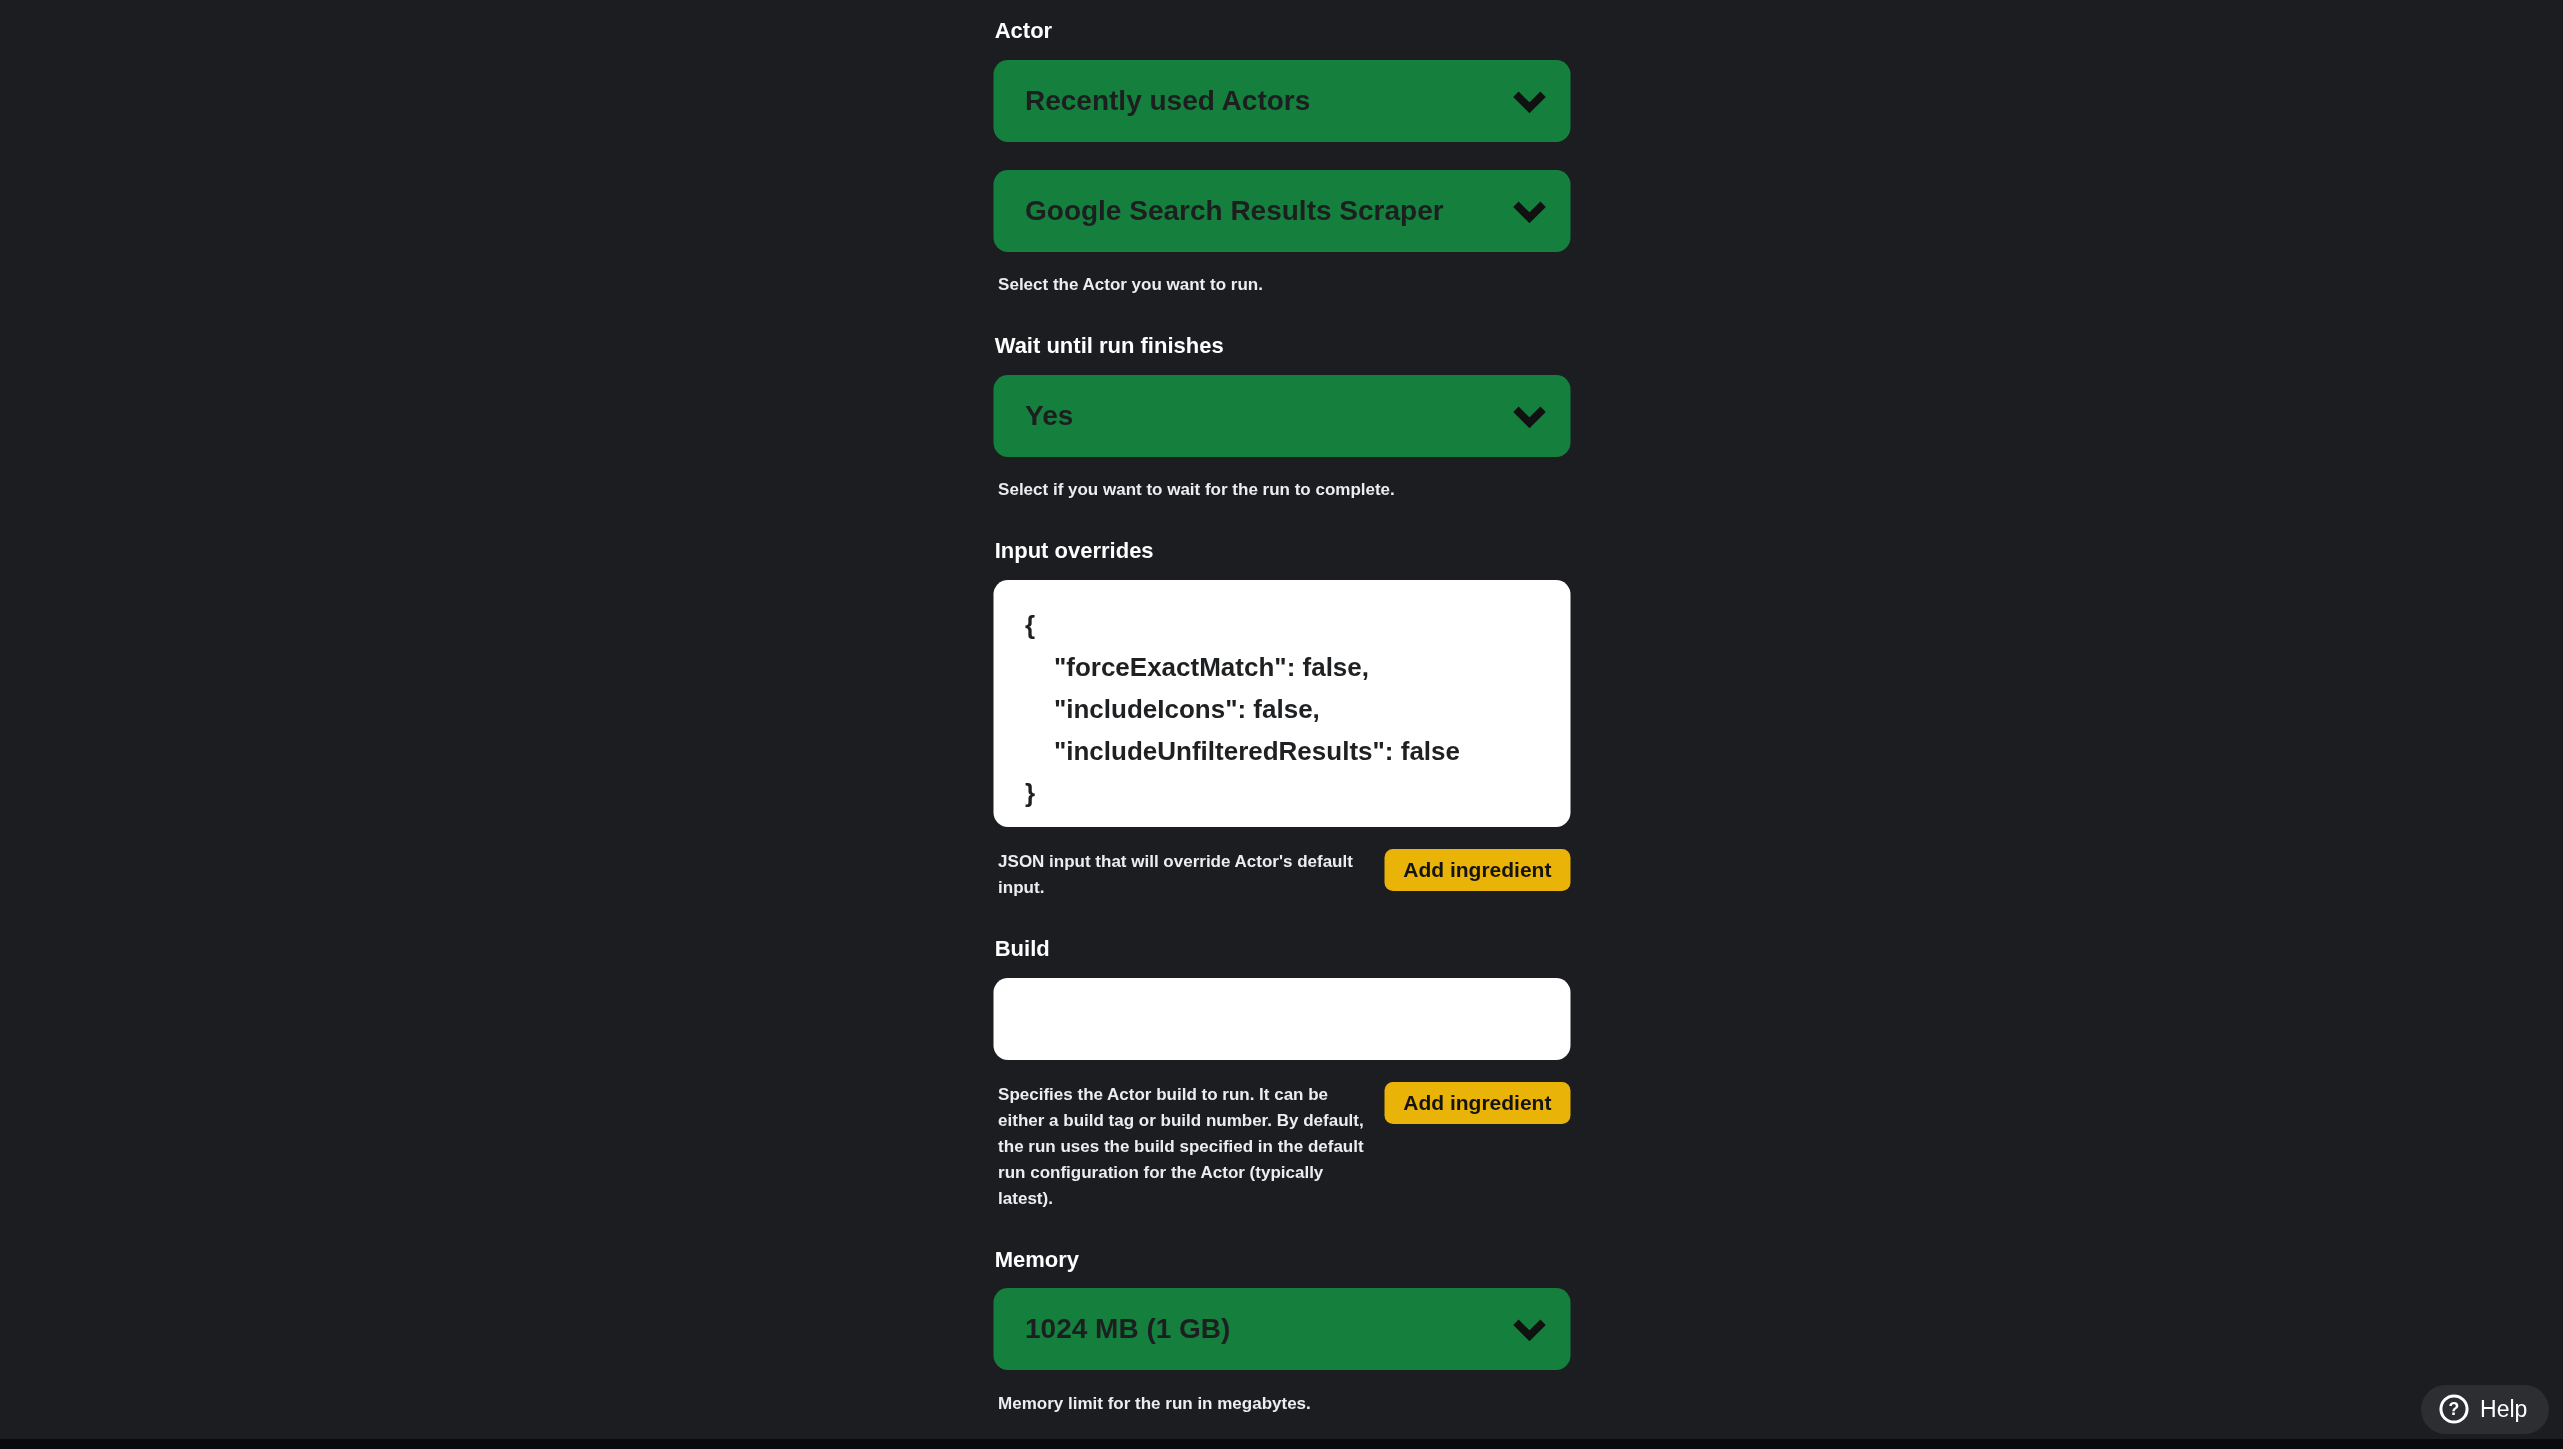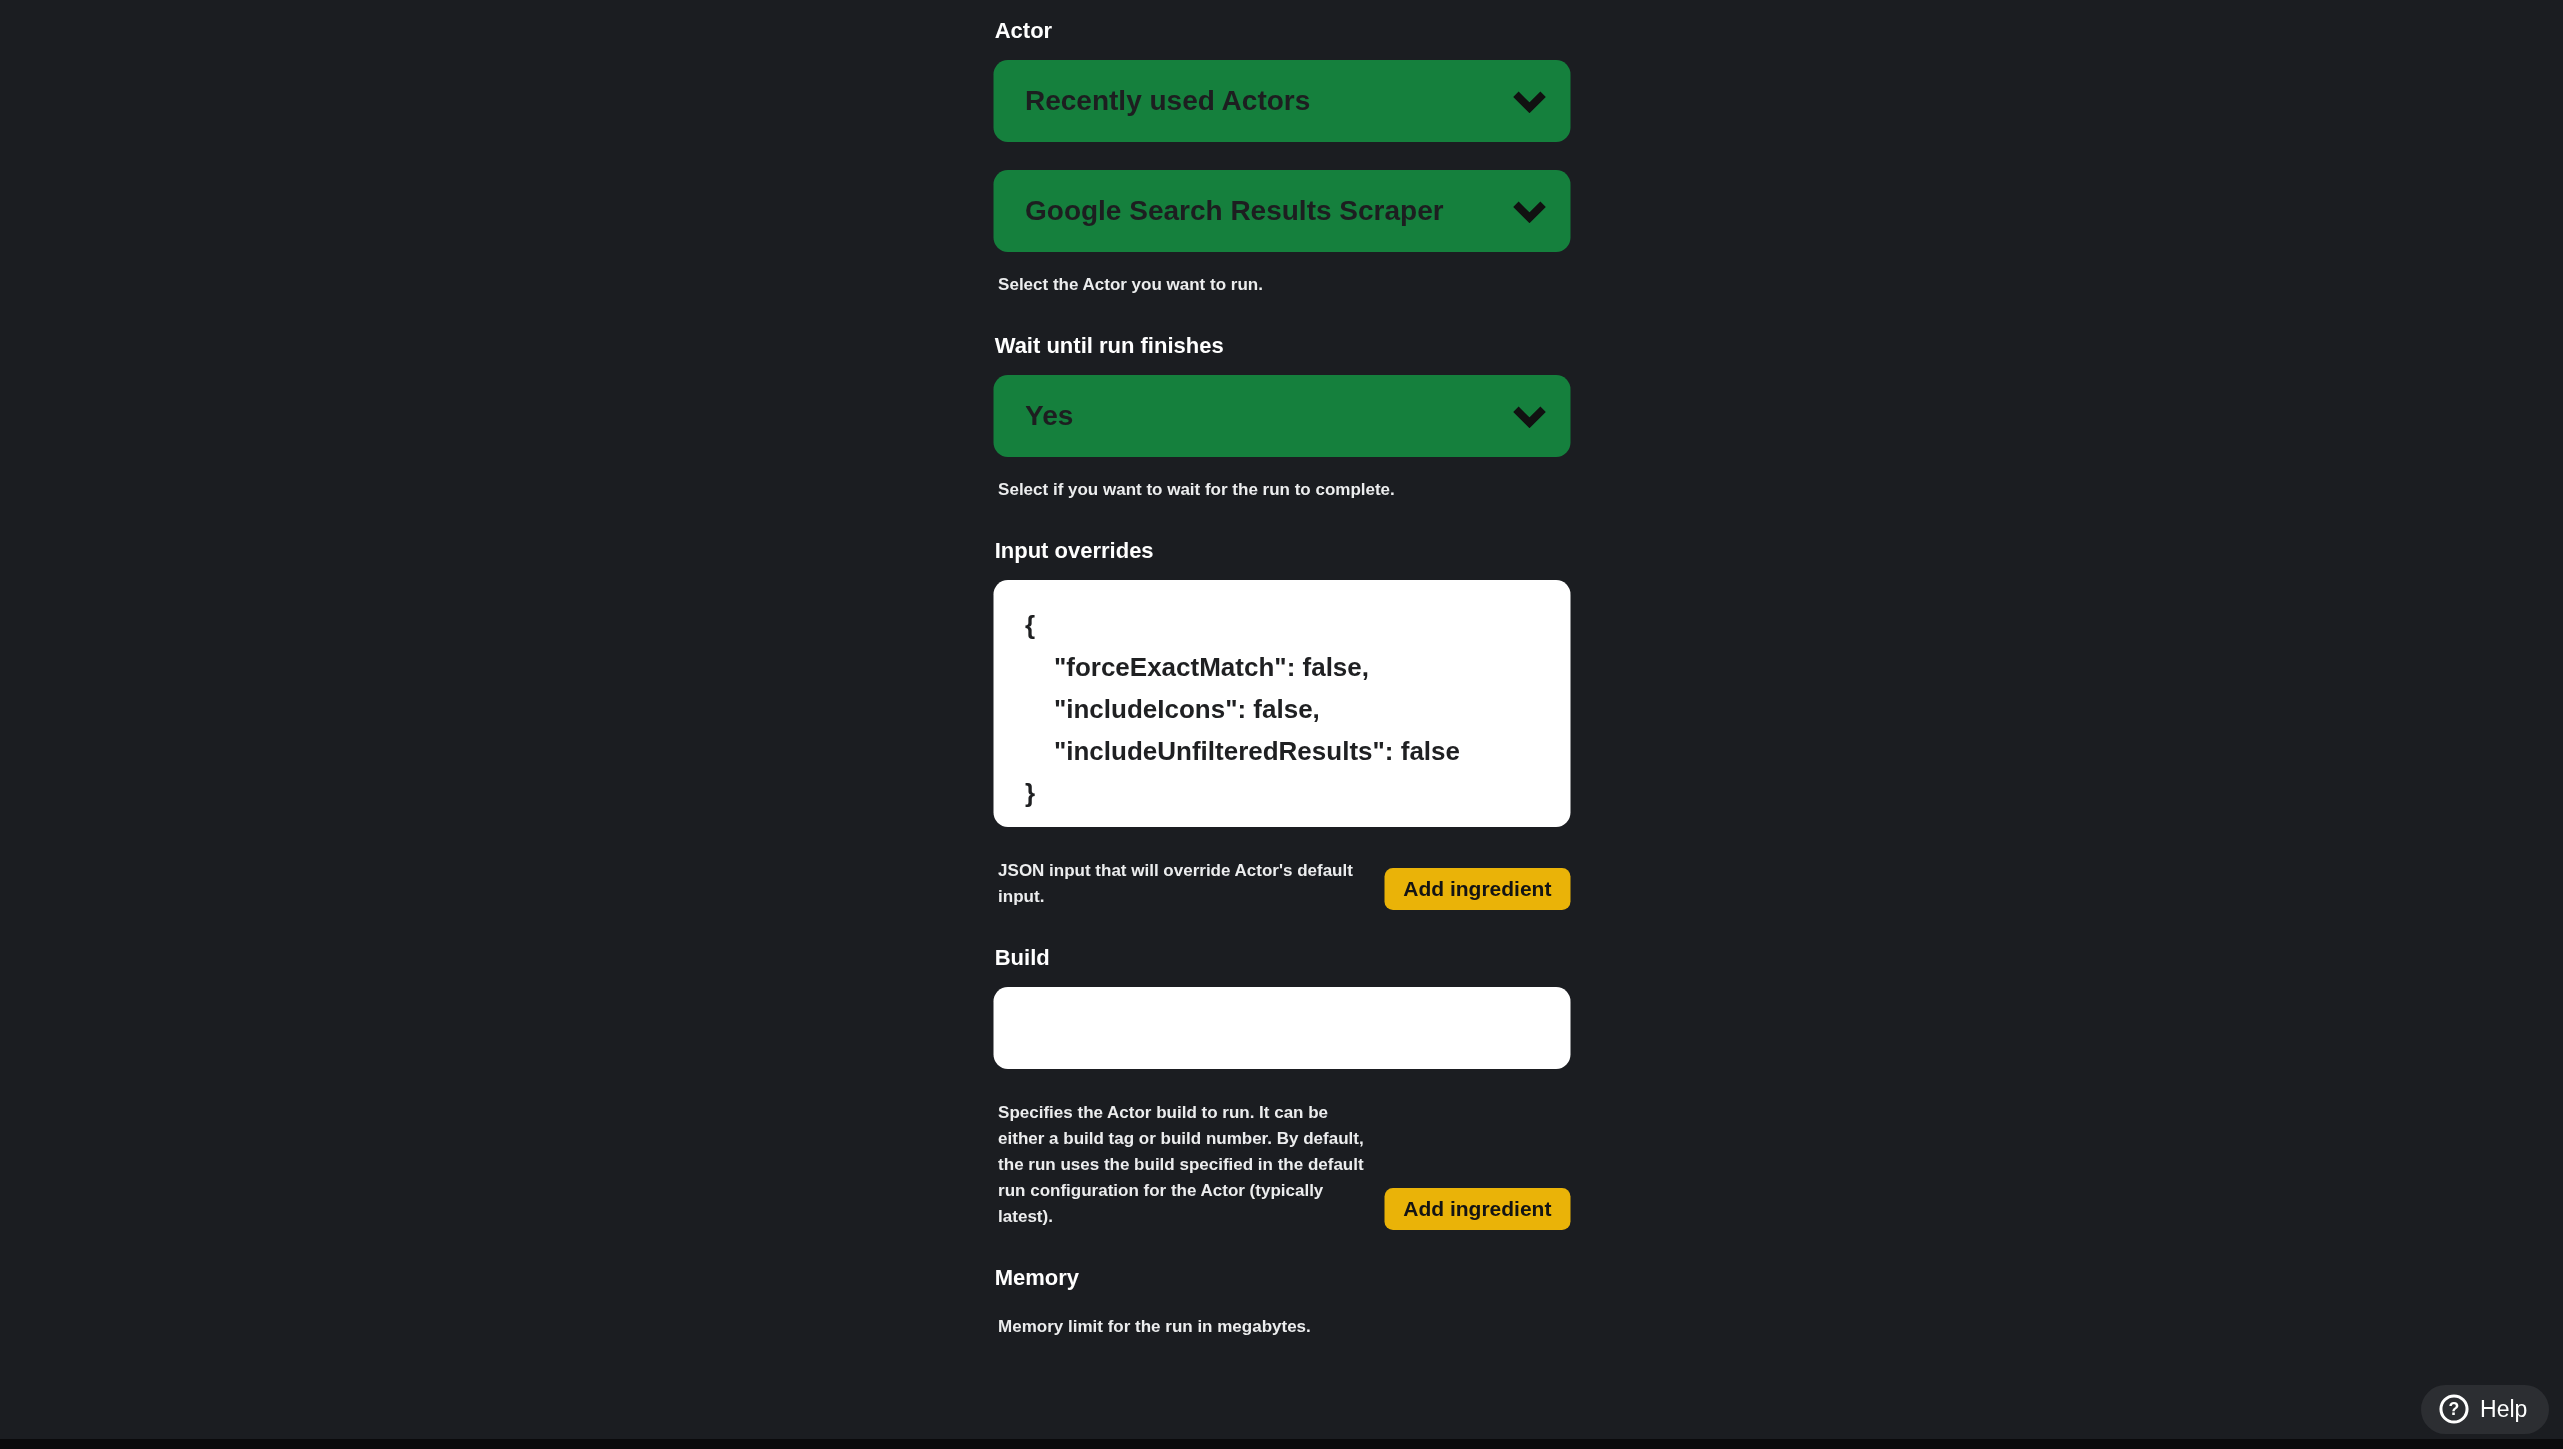--- a/index.html
+++ b/index.html
@@ -90,24 +90,24 @@
   .field-help {
     color: #ecedee;
     font-size: 17px;
     line-height: 26px;
     font-weight: 700;
     margin-top: 20.3px;
     padding-left: 5.1px;
   }
 
   .field-row {
-    margin-top: 31px;
+    margin-top: 22px;
     display: flex;
     justify-content: space-between;
-    align-items: flex-end;
+    align-items: flex-start;
   }
   .field-row .field-help {
     margin-top: 0;
     max-width: 375px;
   }
 
   .add-ingredient-btn {
     flex: 0 0 auto;
     height: 42px;
     background: #eab308;
@@ -208,20 +208,26 @@
       <div class="textarea-content"></div>
     </div>
     <div class="field-row">
       <div class="field-help">Specifies the Actor build to run. It can be either a build tag or build number. By default, the run uses the build specified in the default run configuration for the Actor (typically latest).</div>
       <button class="add-ingredient-btn">Add ingredient</button>
     </div>
   </div>
 
   <div class="field">
     <div class="field-label">Memory</div>
+    <div class="select-box">
+      <span class="select-value">1024 MB (1 GB)</span>
+      <svg class="chevron" viewBox="0 0 40 28">
+        <polyline points="4,6 20,22 36,6" fill="none" stroke="#111111" stroke-width="9" stroke-linejoin="miter"></polyline>
+      </svg>
+    </div>
     <div class="field-help">Memory limit for the run in megabytes.</div>
   </div>
 
 </div>
 
 <div class="help-pill">
   <svg class="q-icon" viewBox="0 0 38 38">
     <circle cx="19" cy="19" r="15.5" fill="none" stroke="#ffffff" stroke-width="3.6"></circle>
     <text x="19" y="26.5" text-anchor="middle" font-family="Liberation Sans, sans-serif" font-size="21" font-weight="bold" fill="#ffffff">?</text>
   </svg>

